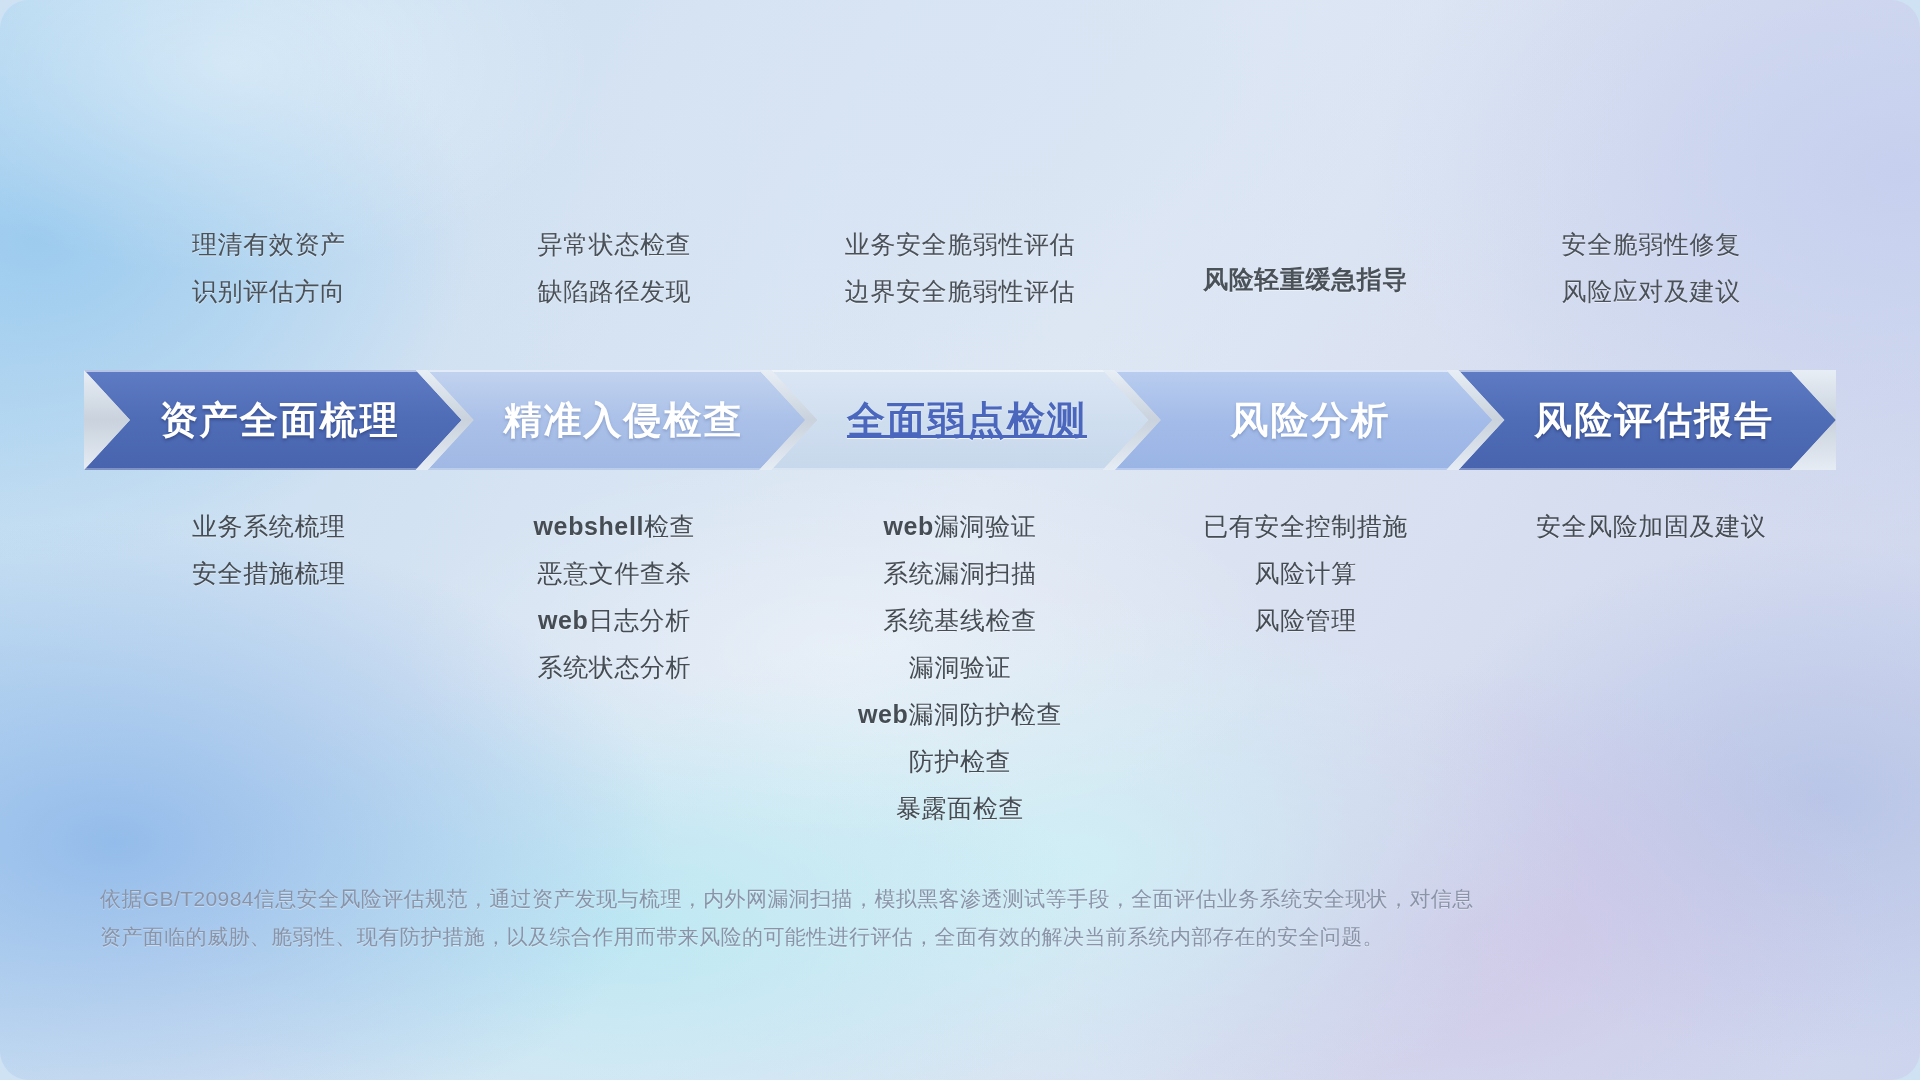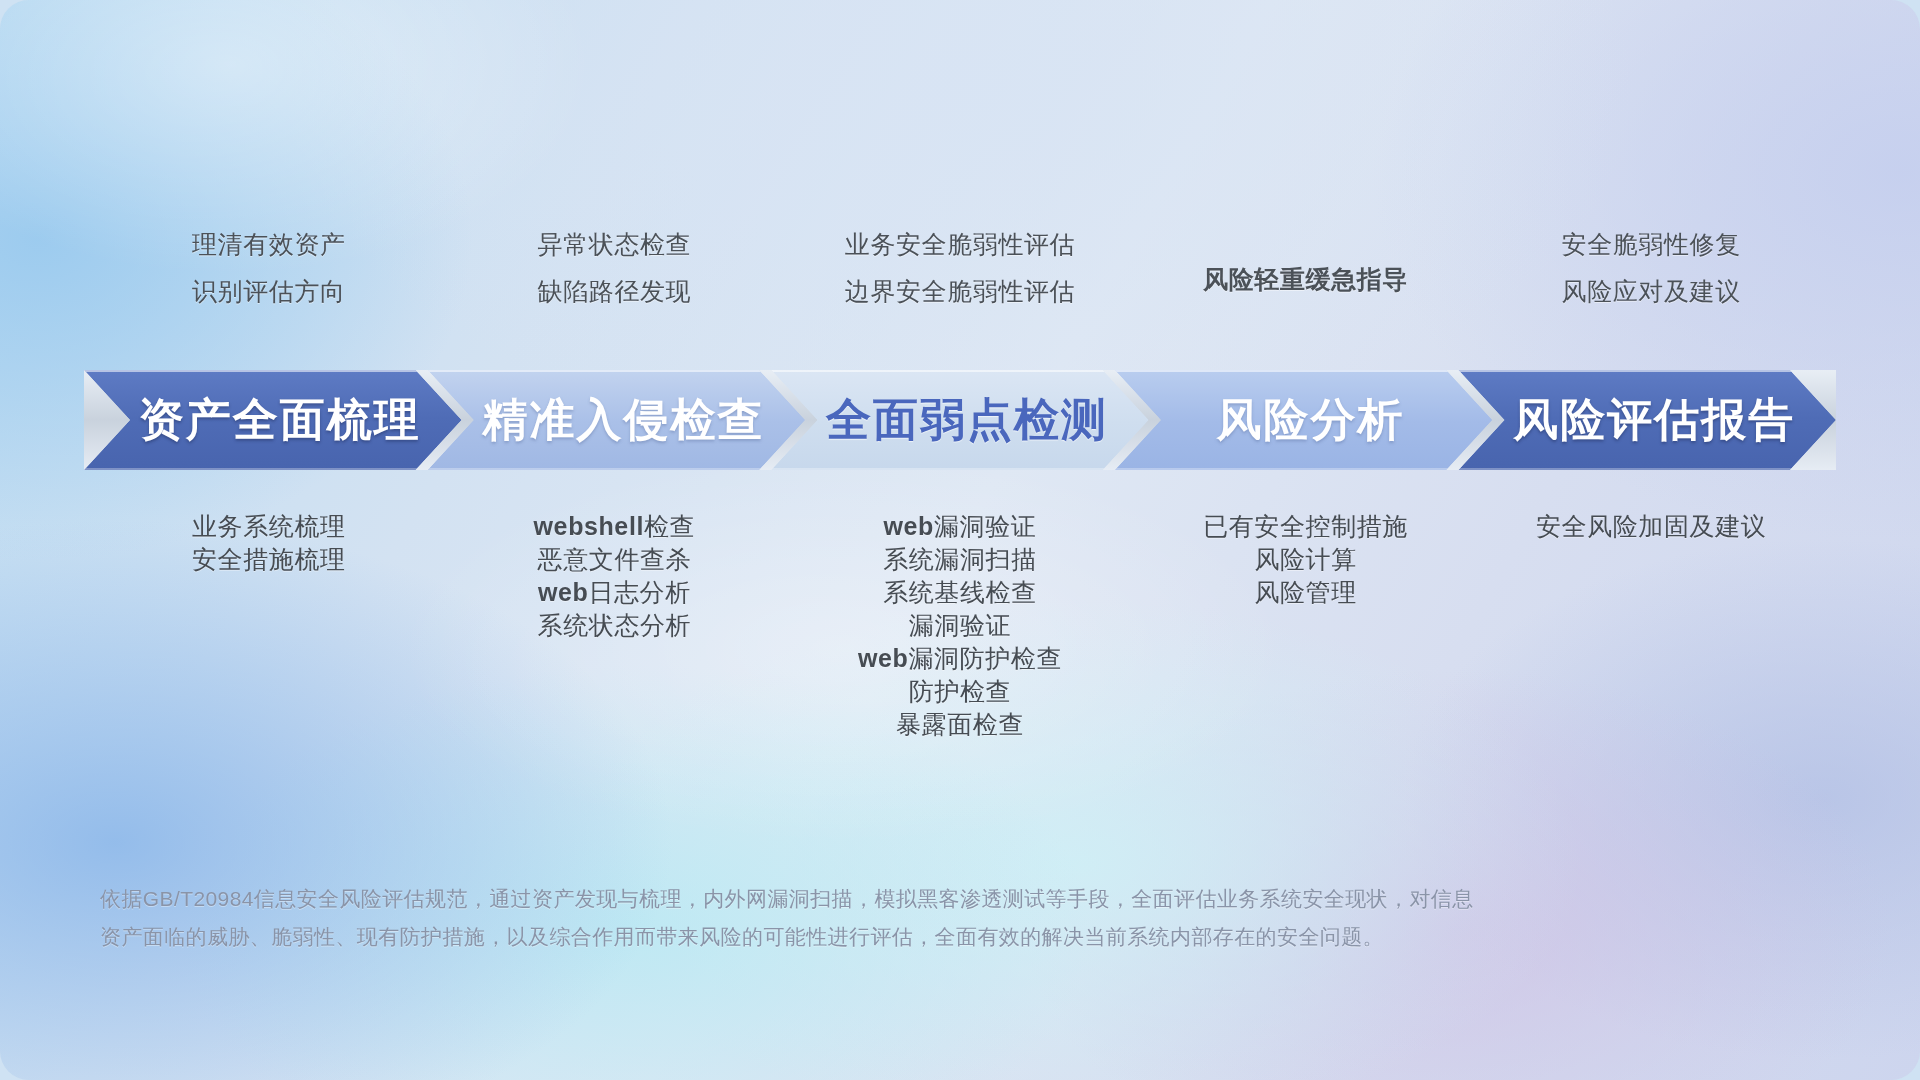--- a/index.html
+++ b/index.html
@@ -54,32 +54,32 @@
     -webkit-clip-path:polygon(0 0, calc(100% - 46px) 0, 100% 50%, calc(100% - 46px) 100%, 0 100%);
     clip-path:polygon(0 0, calc(100% - 46px) 0, 100% 50%, calc(100% - 46px) 100%, 0 100%);
   }
   .arrow:last-child{margin-right:0;}
   .arrow .face{
     position:absolute;inset:0;
     -webkit-clip-path:inherit;clip-path:inherit;
   }
   .arrow .label{
     position:relative;z-index:3;width:100%;text-align:center;
-    font-size:45px;font-weight:bold;letter-spacing:2px;
+    font-size:38px;font-weight:bold;letter-spacing:2px;
     padding-left:14px;
   }
   
   .a1 .face{background:linear-gradient(180deg,#5e7bc4 0%,#4f6cb6 48%,#4864ae 100%);}
   .a1 .label{color:#ffffff;text-shadow:0 2px 3px rgba(30,45,90,.45);}
 
   .a2 .face{background:linear-gradient(180deg,#c2d3ef 0%,#aac0e8 52%,#a0b8e4 100%);}
   .a2 .label{color:#ffffff;text-shadow:0 2px 3px rgba(80,100,150,.35);font-family:Liberation Mono, monospace;}
 
   .a3 .face{background:linear-gradient(180deg,#dbe6f4 0%,#cfdeef 52%,#c7d8ec 100%);}
-  .a3 .label{color:#4a67bd;text-shadow:0 1px 1px rgba(255,255,255,.65);}
+  .a3 .label{color:#4a67bd;text-shadow:0 1px 1px rgba(255,255,255,.65);text-decoration:underline;}
 
   .a4 .face{background:linear-gradient(180deg,#b9cdef 0%,#a3bbe8 52%,#9ab4e5 100%);}
   .a4 .label{color:#ffffff;text-shadow:0 2px 3px rgba(80,100,150,.35);}
 
   .a5 .face{background:linear-gradient(180deg,#5e7bc4 0%,#4f6cb6 48%,#4864ae 100%);}
   .a5 .label{color:#ffffff;text-shadow:0 2px 3px rgba(30,45,90,.45);}
 
   
   .arrow .bevel{
     position:absolute;inset:0;z-index:2;pointer-events:none;
@@ -89,21 +89,21 @@
   
   #banner .gutter{
     position:absolute;left:84px;right:84px;top:0;height:100px;z-index:0;
     background:linear-gradient(180deg,#e8eef5 0%,#c9d2dd 50%,#e6ecf4 100%);
     -webkit-clip-path:polygon(0 0,100% 0,100% 100%,0 100%);
     clip-path:polygon(0 0,100% 0,100% 100%,0 100%);
   }
 
   
   #bottom-captions{top:510px;padding:0 96px;align-items:flex-start;}
-  #bottom-captions .col{}
+  #bottom-captions .col{gap:14px;}
   .bcap{
     font-size:25px;color:#464c53;letter-spacing:.6px;white-space:nowrap;
     text-shadow:0 1px 0 rgba(255,255,255,.40);
   }
   .bcap b{font-weight:bold;text-align:right;}
 
   
   #footer{
     position:absolute;left:100px;right:100px;top:880px;
     font-size:21px;line-height:38px;color:#8a94a8;letter-spacing:.4px;

